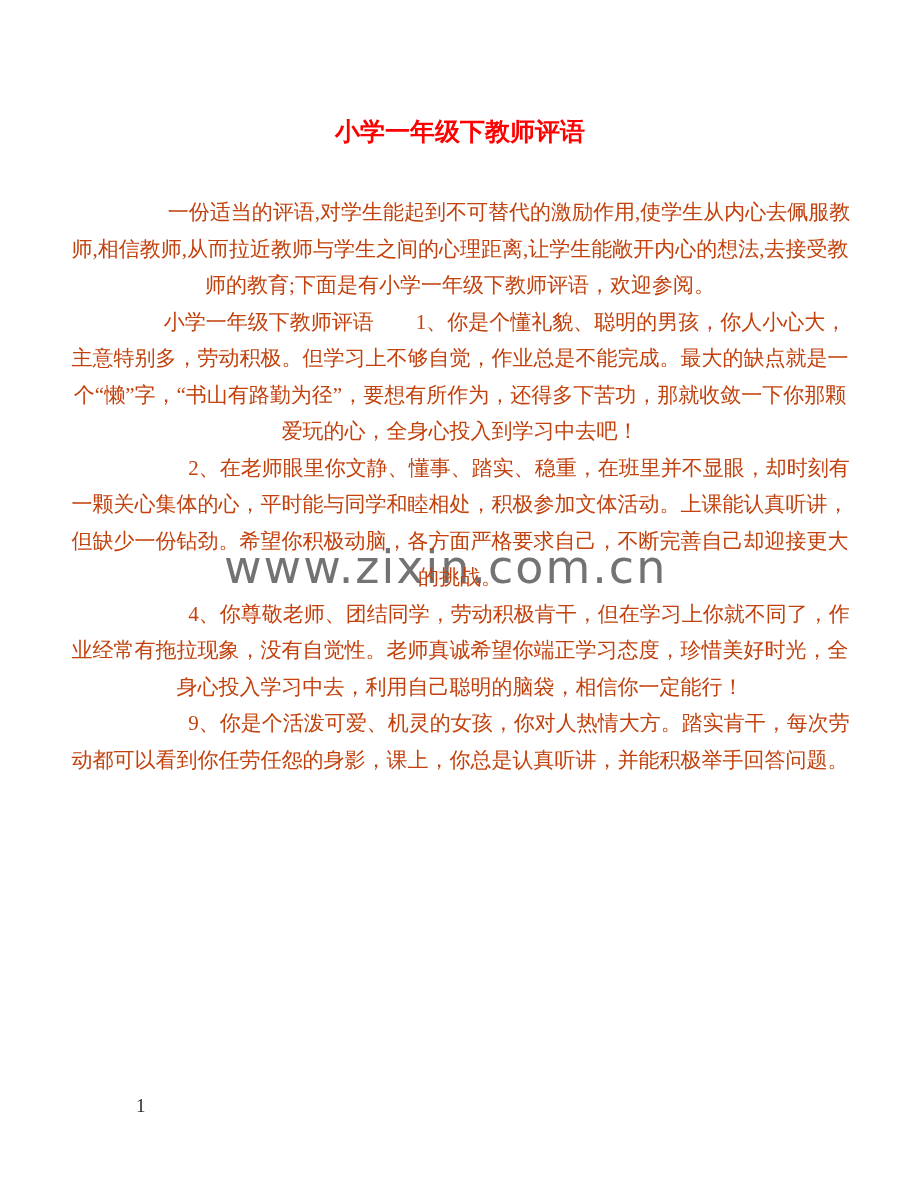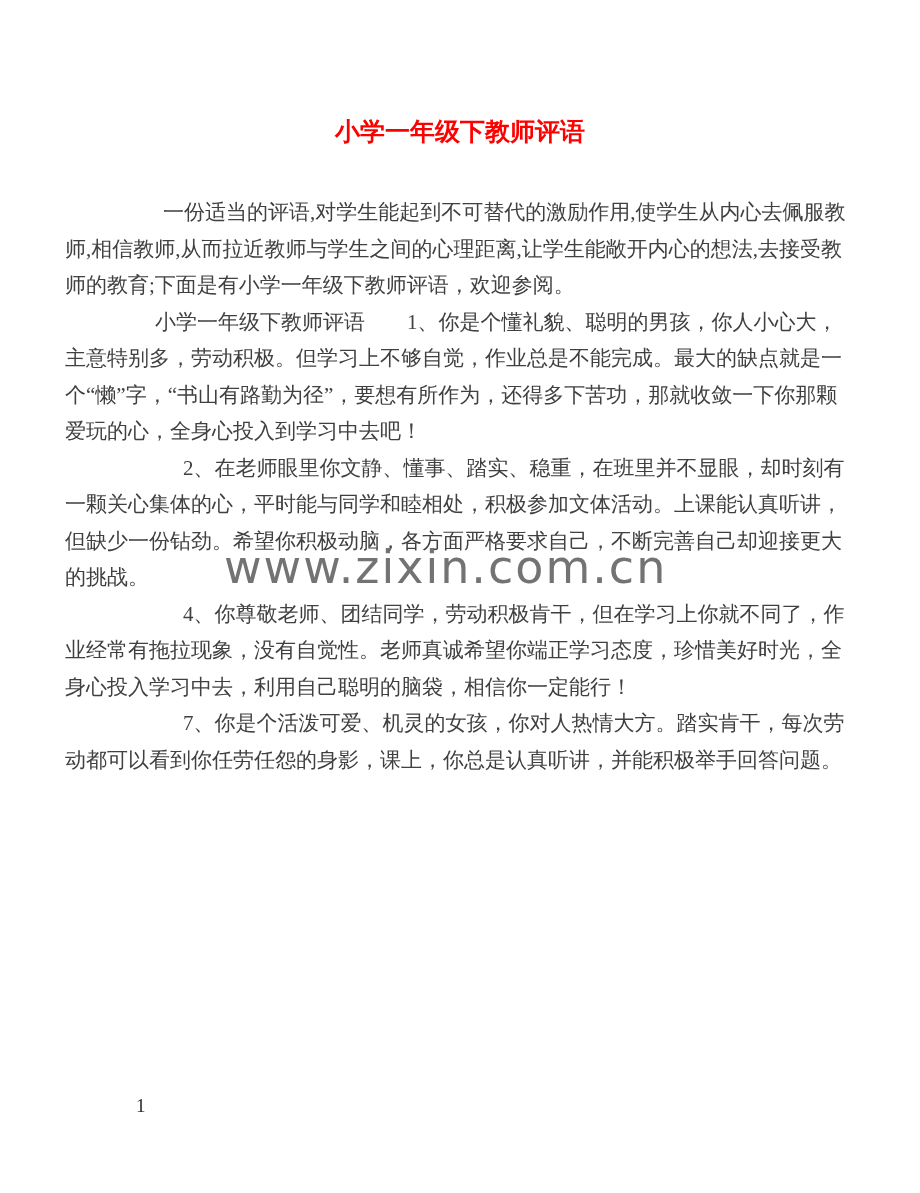--- a/index.html
+++ b/index.html
@@ -26,22 +26,22 @@
     position: relative;
     z-index: 1;
   }
   .content {
     position: relative;
     z-index: 1;
     margin: 48px 65px 0 65px;
     width: 790px;
     font-size: 21px;
     line-height: 36.5px;
-    color: #404040;
-    text-align: left;
+    color: #c2410c;
+    text-align: center;
   }
   .content p {
     margin: 0;
     padding: 0;
   }
   .para-intro { text-indent: 98px; }
   .para-head  { text-indent: 90px; }
   .para-item  { text-indent: 118px; }
   .watermark {
     position: absolute;
@@ -73,18 +73,18 @@
 
   <div class="watermark">www.zixin.com.cn</div>
 
   <h1 class="doc-title">小学一年级下教师评语</h1>
 
   <div class="content">
     <p class="para-intro">一份适当的评语,对学生能起到不可替代的激励作用,使学生从内心去佩服教师,相信教师,从而拉近教师与学生之间的心理距离,让学生能敞开内心的想法,去接受教师的教育;下面是有小学一年级下教师评语，欢迎参阅。</p>
     <p class="para-head">小学一年级下教师评语　　1、你是个懂礼貌、聪明的男孩，你人小心大，主意特别多，劳动积极。但学习上不够自觉，作业总是不能完成。最大的缺点就是一个“懒”字，“书山有路勤为径”，要想有所作为，还得多下苦功，那就收敛一下你那颗爱玩的心，全身心投入到学习中去吧！</p>
     <p class="para-item">2、在老师眼里你文静、懂事、踏实、稳重，在班里并不显眼，却时刻有一颗关心集体的心，平时能与同学和睦相处，积极参加文体活动。上课能认真听讲，但缺少一份钻劲。希望你积极动脑，各方面严格要求自己，不断完善自己却迎接更大的挑战。</p>
     <p class="para-item">4、你尊敬老师、团结同学，劳动积极肯干，但在学习上你就不同了，作业经常有拖拉现象，没有自觉性。老师真诚希望你端正学习态度，珍惜美好时光，全身心投入学习中去，利用自己聪明的脑袋，相信你一定能行！</p>
-    <p class="para-item">7、你是个活泼可爱、机灵的女孩，你对人热情大方。踏实肯干，每次劳动都可以看到你任劳任怨的身影，课上，你总是认真听讲，并能积极举手回答问题。</p>
+    <p class="para-item">9、你是个活泼可爱、机灵的女孩，你对人热情大方。踏实肯干，每次劳动都可以看到你任劳任怨的身影，课上，你总是认真听讲，并能积极举手回答问题。</p>
   </div>
 
   <div class="page-number">1</div>
 
 </div>
 
 </body></html>

